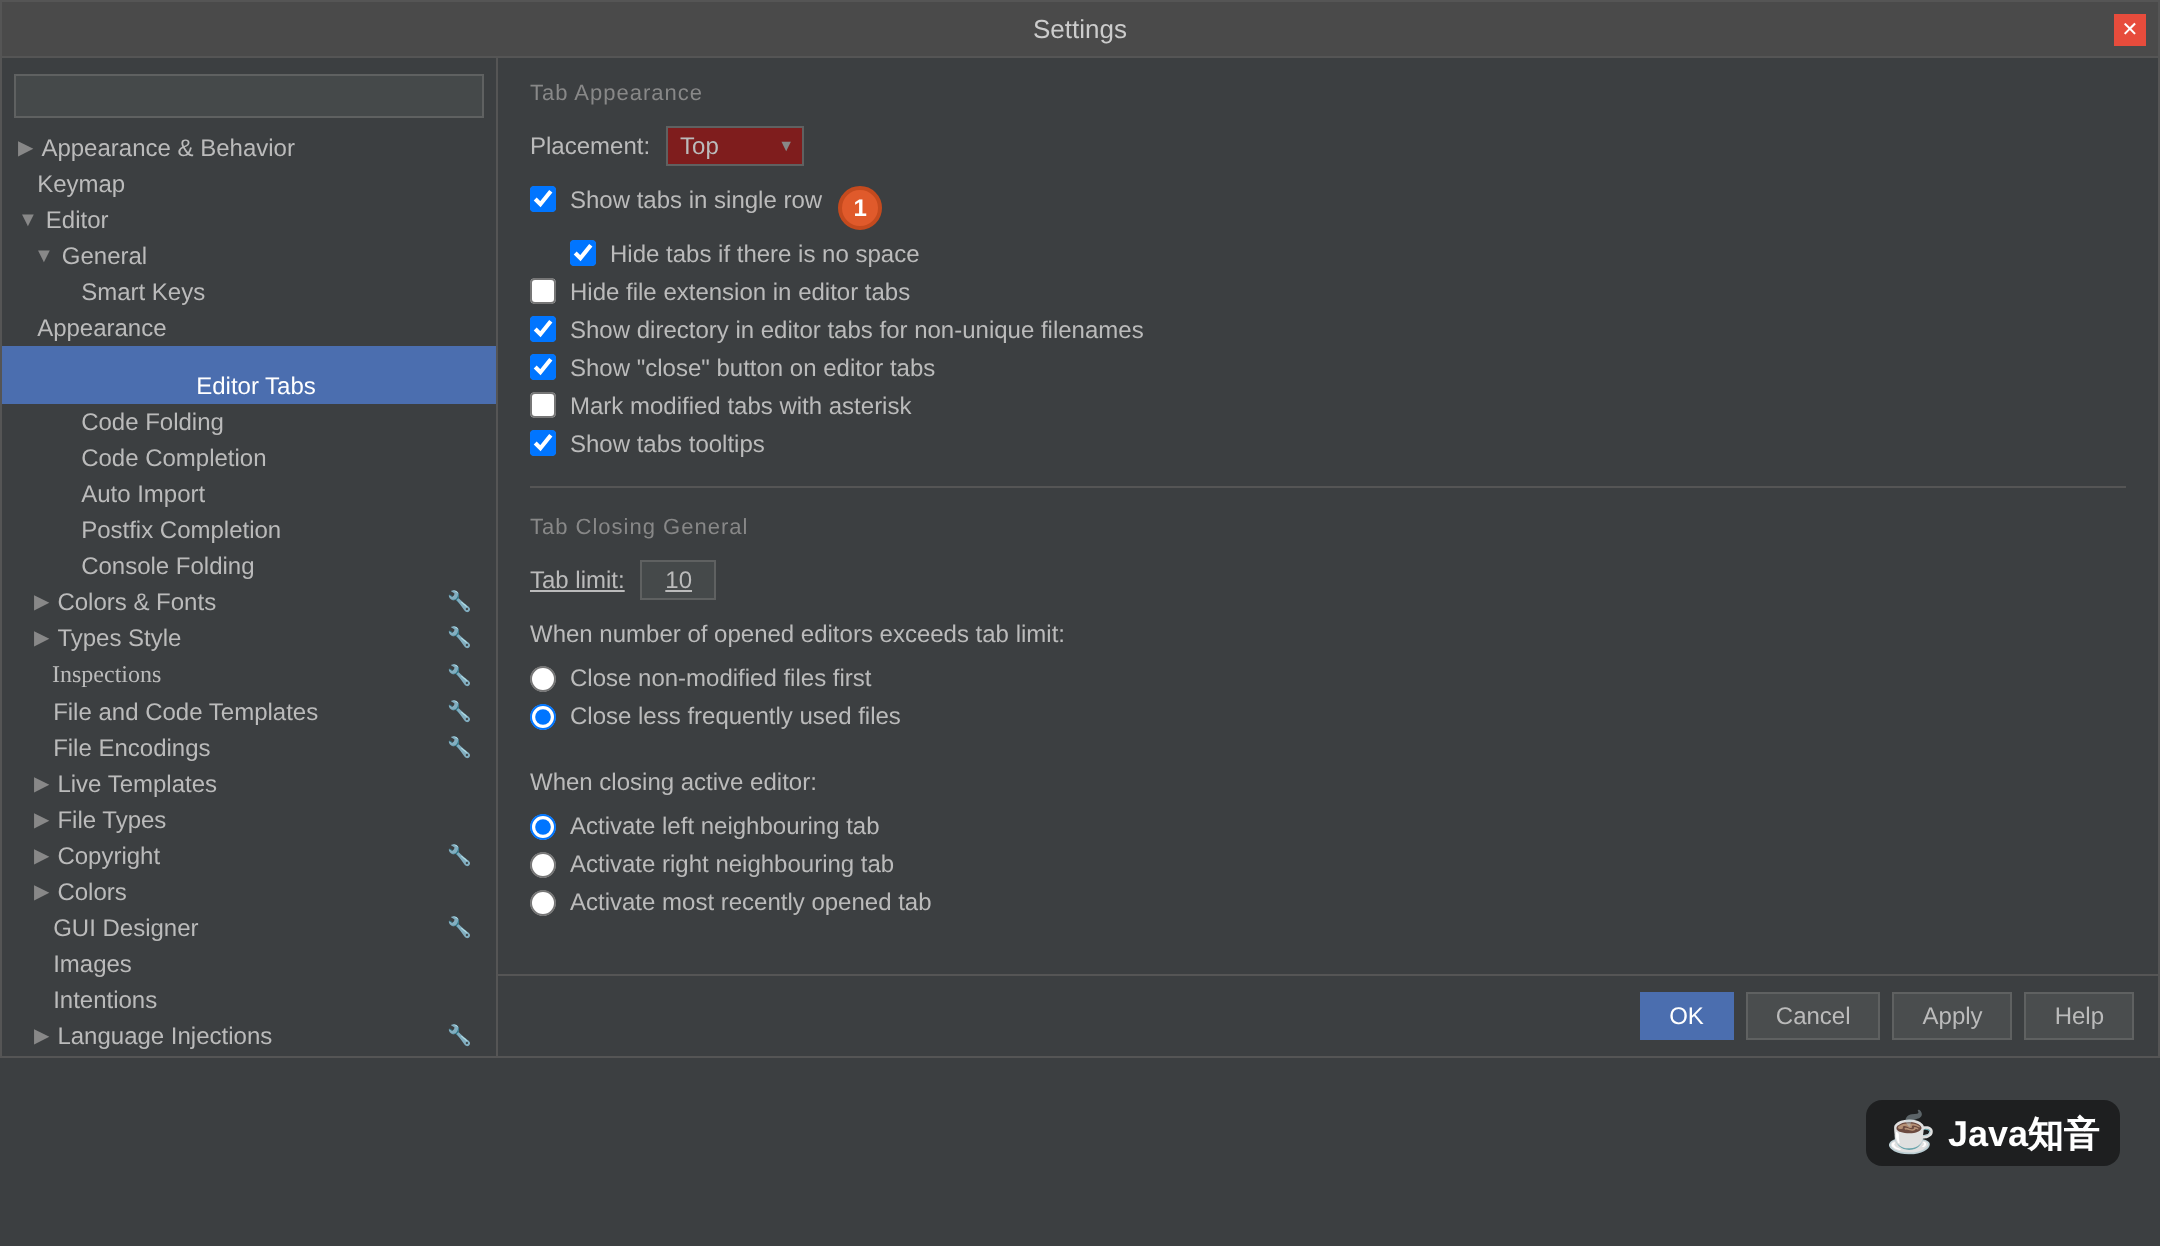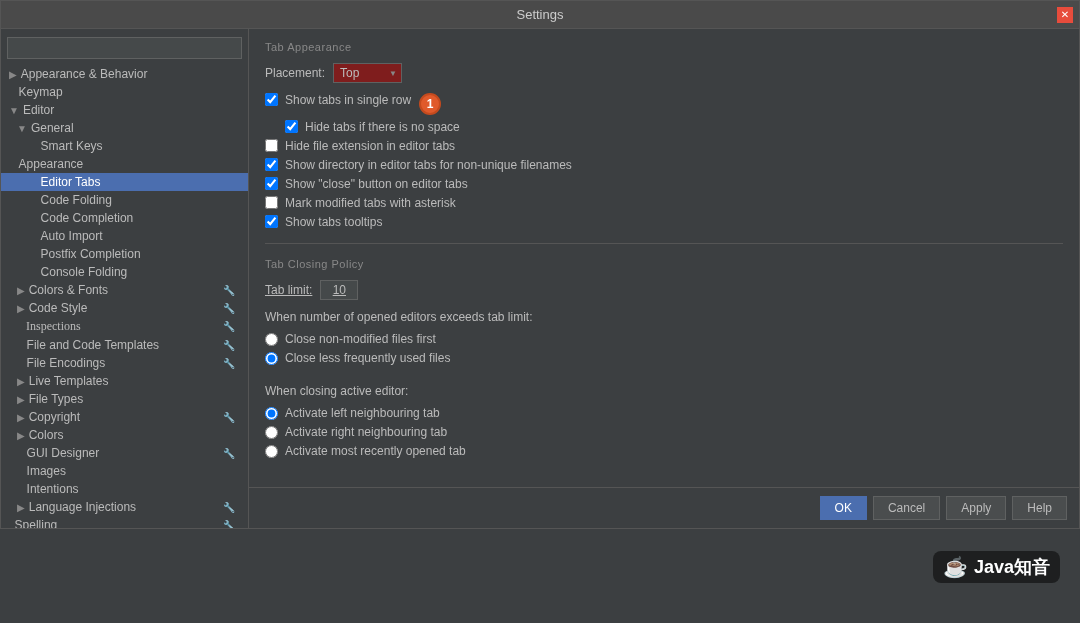--- a/index.html
+++ b/index.html
@@ -95,21 +95,21 @@
             <span>General</span>
           </div>
           <div class="tree-item" style="padding-left: 30px;">
             <span class="arrow">&nbsp;&nbsp;</span>
             <span>Smart Keys</span>
           </div>
           <div class="tree-item" style="">
             <span class="arrow">&nbsp;&nbsp;</span>
             <span>Appearance</span>
           </div>
-          <div class="tree-item selected" style="padding-left: 30px;">
+          <div class="tree-item selected" style="padding-left: 15px; flex-direction: column;">
             <span class="arrow">&nbsp;&nbsp;</span>
             <span>Editor Tabs</span>
           </div>
           <div class="tree-item" style="padding-left: 30px;">
             <span class="arrow">&nbsp;&nbsp;</span>
             <span>Code Folding</span>
           </div>
           <div class="tree-item" style="padding-left: 30px;">
             <span class="arrow">&nbsp;&nbsp;</span>
             <span>Code Completion</span>
@@ -127,21 +127,21 @@
             <span>Console Folding</span>
           </div>
           <div class="tree-item" style="padding-left: 16px;">
             <span class="arrow">▶</span>
             <span>Colors &amp; Fonts</span>
             <span style="flex:1;"></span>
             <span class="sidebar-icon-right">🔧</span>
           </div>
           <div class="tree-item" style="padding-left: 16px;">
             <span class="arrow">▶</span>
-            <span>Code Style</span>
+            <span>Types Style</span>
             <span style="flex:1;"></span>
             <span class="sidebar-icon-right">🔧</span>
           </div>
           <div class="tree-item" style="padding-left: 16px; font-family: Liberation Serif, serif;">
             <span class="arrow">&nbsp;&nbsp;</span>
             <span>Inspections</span>
             <span style="flex:1;"></span>
             <span class="sidebar-icon-right">🔧</span>
           </div>
           <div class="tree-item" style="padding-left: 16px;">
@@ -247,21 +247,21 @@
               <div class="checkbox-row">
                 <input type="checkbox" id="cb-show-tooltips" checked="" style="">
                 <label for="cb-show-tooltips">Show tabs tooltips</label>
               </div>
             </div>
         </div>
 
         <hr class="section-divider">
 
         <div>
-          <div class="section-title">Tab Closing Policy</div>
+          <div class="section-title">Tab Closing General</div>
 
           <div class="tab-limit-row">
             <span class="tab-limit-label">Tab limit:</span>
             <input class="tab-limit-input" type="text" id="tab-limit-input" value="10" style="">
           </div>
 
           <div class="policy-text">When number of opened editors exceeds tab limit:</div>
 
           <div id="exceeds-radios-container">
               <div class="radio-row">

